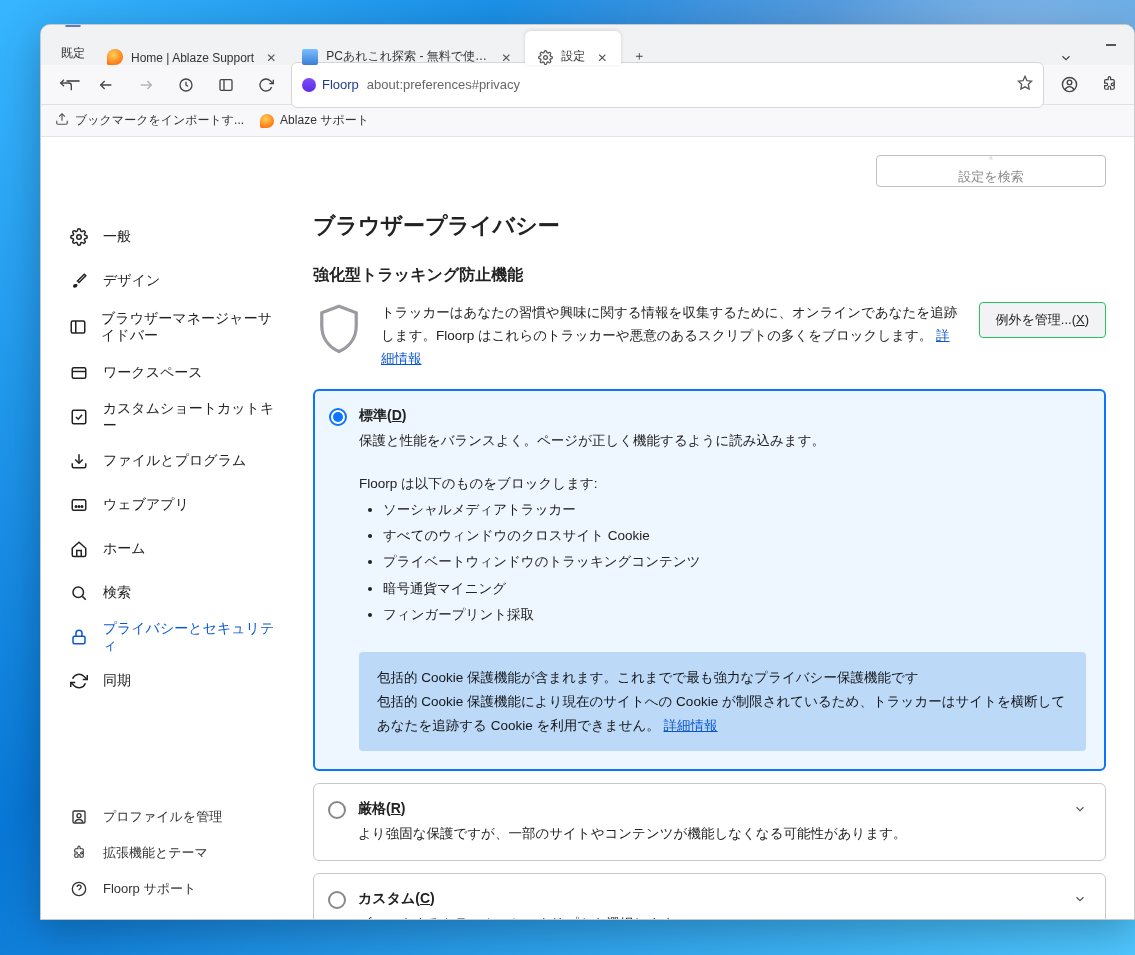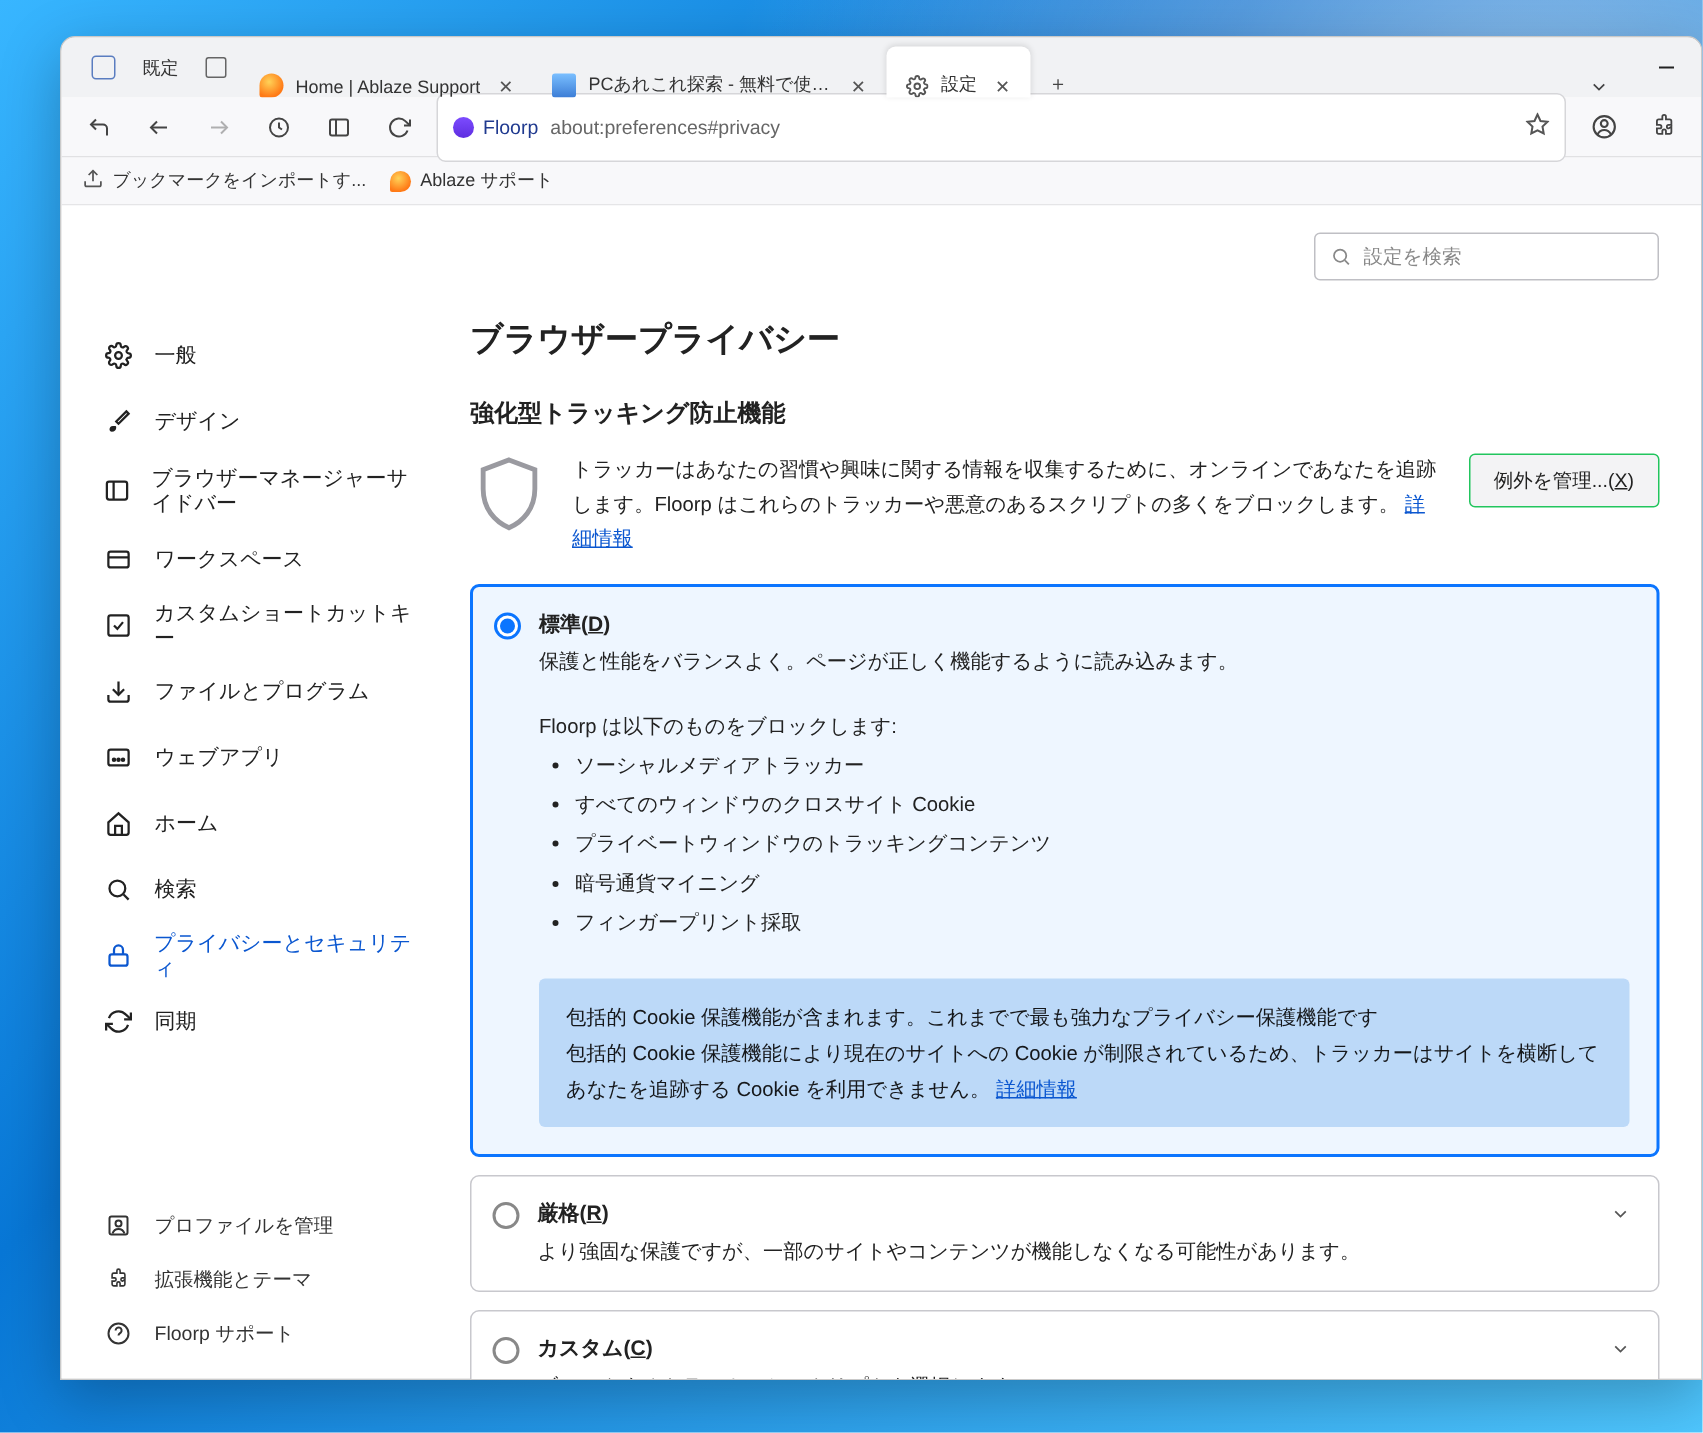--- a/index.html
+++ b/index.html
@@ -33,21 +33,21 @@
     border: 1px solid #c9c9c9;
   }
   
   .titlebar {
     height: 40px;
     background: #f1f2f4;
     display: flex;
     align-items: stretch;
     padding-left: 10px;
   }
-  .titlebar .left-controls { display:flex; align-items:center; gap:18px; padding:0 10px; }
+  .titlebar .left-controls { display:flex; align-items:center; gap:18px; padding:0 10px;flex-direction:column; }
   .logo { width:16px; height:16px; border:1px solid #5a7dc0; border-radius:3px; }
   .ov-icon { width:14px; height:14px; border:1px solid #555; border-radius:2px; opacity:0.9; }
   .tabs { display:flex; align-items:flex-end; flex:1; }
   .tab {
     display:flex; align-items:flex-end; gap:8px;
     height: 34px;
     padding: 0 10px 0 12px;
     border-radius: 6px 6px 0 0;
     max-width: 235px;
     color:#333;
@@ -100,21 +100,21 @@
   }
   .bookitem { display:flex; align-items:center; gap:6px; }
   .bookitem .imp-icon { color:#555; }
 
   
   .content { display:flex; height: calc(100% - 112px); background:#fff; }
   .content-inner { flex:1; display:flex; flex-direction:column; }
   .searchrow { display:flex; justify-content:flex-end; padding:18px 28px 0 28px; }
   .searchbox {
     width:230px; height:32px; border:1px solid #bfbfc4; border-radius:4px;
-    display:flex; align-items:center; gap:8px; padding:0 10px; color:#888;
+    display:flex; align-items:center; gap:8px; padding:0 10px; color:#888;flex-direction:column;
   }
   .main-cols { flex:1; display:flex; overflow:hidden; }
 
   .sidebar {
     width:260px; padding: 28px 4px 12px 22px;
     display:flex; flex-direction:column; gap:2px;
   }
   .side-section { flex:1; }
   .side-item {
     display:flex; align-items:center; gap:14px;

